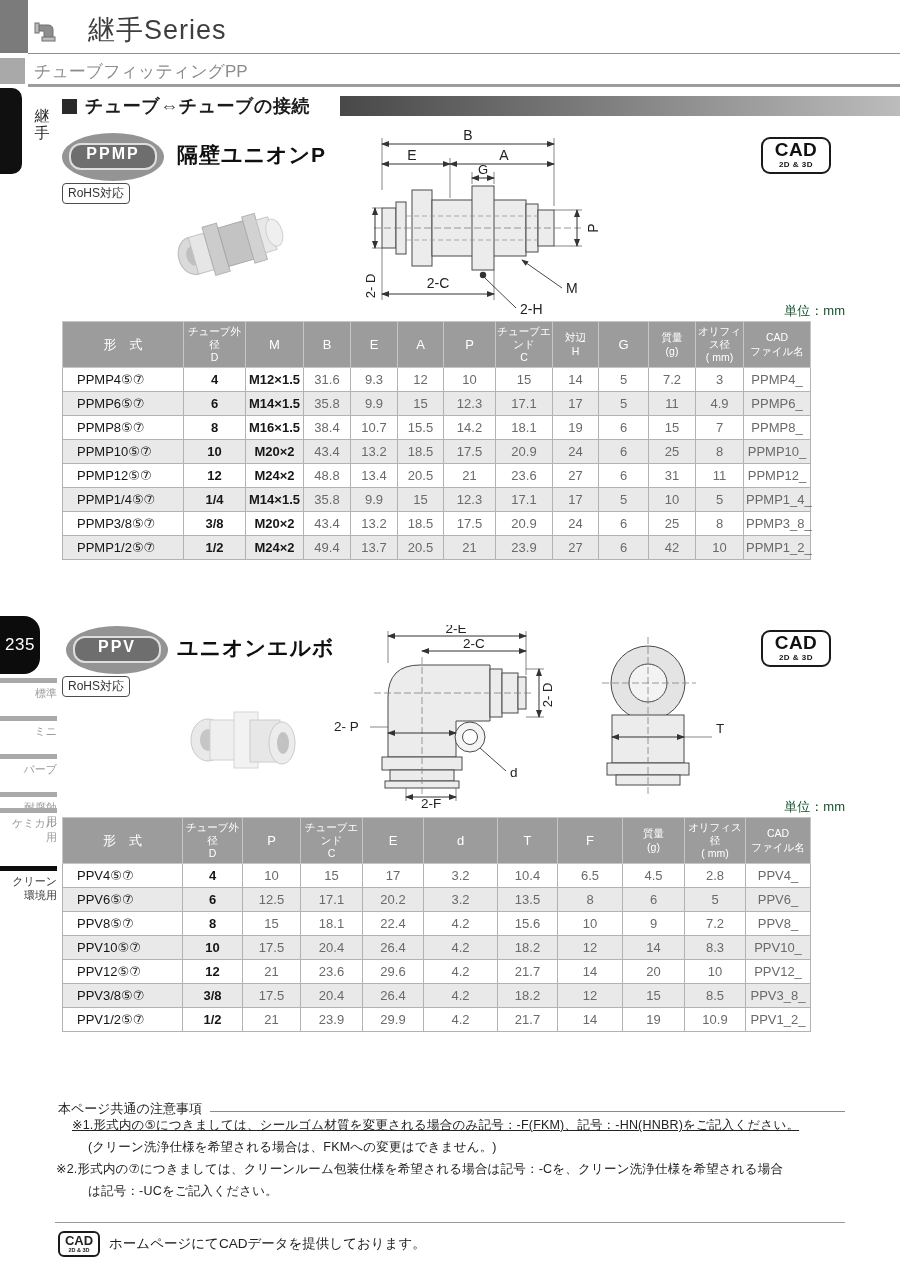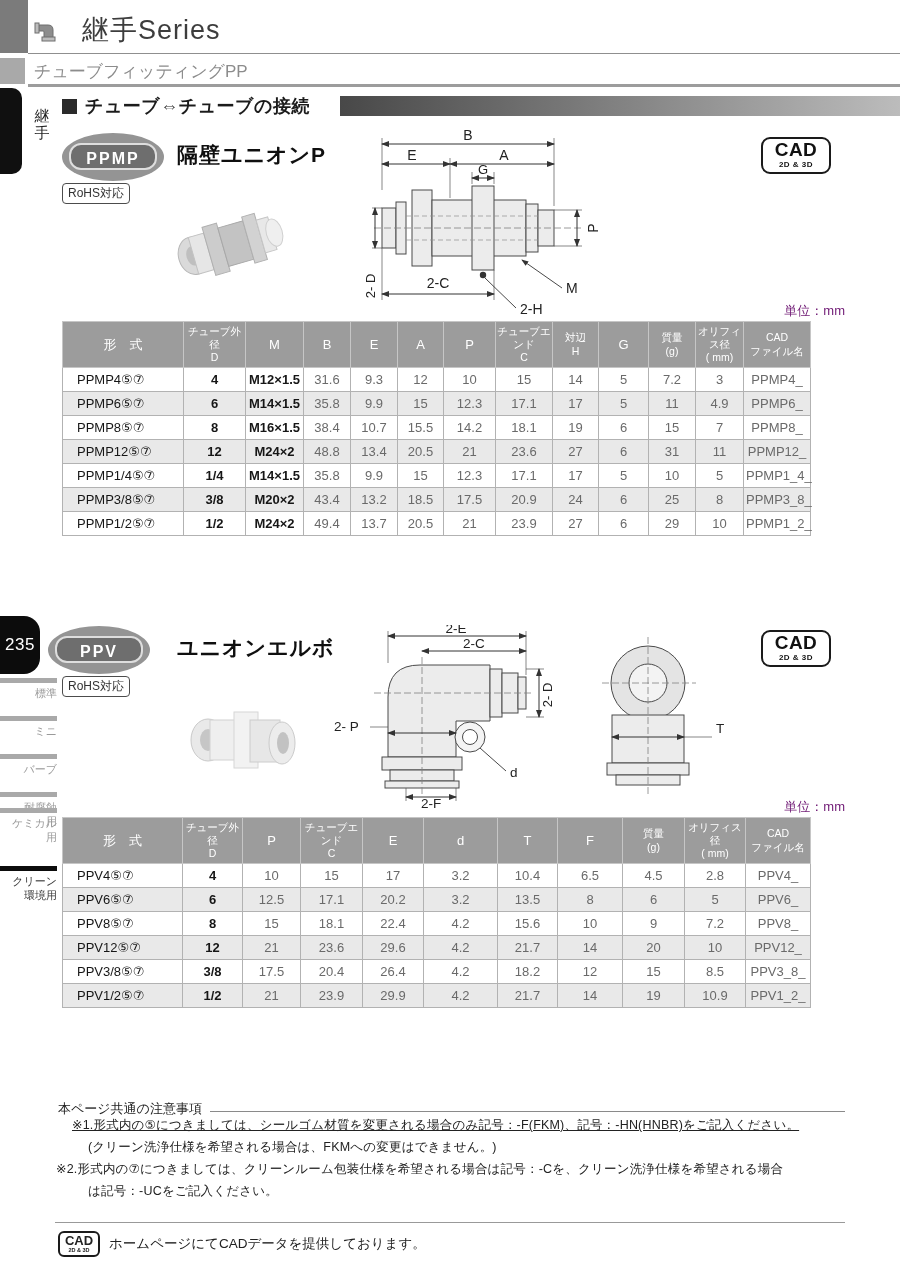--- a/index.html
+++ b/index.html
@@ -2,21 +2,21 @@
 <html><head>
 <meta charset="utf-8">
 <style>
   * { margin:0; padding:0; box-sizing:border-box; }
   html,body { background:#fff; }
   body { font-family:"Liberation Sans","DejaVu Sans",sans-serif; color:#222; }
   #page { position:relative; width:900px; height:1272px; background:#fff; overflow:hidden; }
 
   
   .top-dark-block { position:absolute; left:0; top:0; width:28px; height:53px; background:#7b7b7b; }
-  .series-row { position:absolute; left:34px; top:12px; display:flex; align-items:center; gap:21px; }
+  .series-row { position:absolute; left:34px; top:12px; display:flex; align-items:center; gap:27px; }
   .series-title { font-size:27px; color:#3d3d3d; letter-spacing:1px; }
   .header-line1 { position:absolute; left:28px; top:53px; width:872px; height:1px; background:#8f8f8f; }
   .sub-gray-block { position:absolute; left:0; top:58px; width:25px; height:26px; background:#a9a9a9; }
   .subtitle { position:absolute; left:34px; top:60px; font-size:17px; color:#8c8c8c; }
   .header-line2 { position:absolute; left:28px; top:84px; width:872px; height:3px; background:#9c9c9c; }
 
   
   .section-heading { position:absolute; left:62px; top:94px; display:flex; align-items:center; }
   .sq-bullet { width:15px; height:15px; background:#2a2a2a; display:inline-block; margin-right:8px; }
   .section-heading-text { font-size:18px; font-weight:bold; color:#1b1b1b; letter-spacing:0.5px; }
@@ -26,38 +26,38 @@
   
   .tsugite-tab { position:absolute; left:0; top:88px; width:22px; height:86px; background:#101010;
                  border-radius:0 10px 10px 0; }
   .tsugite-label { position:absolute; left:32px; top:96px; writing-mode:vertical-rl;
                    font-size:15px; color:#1c1c1c; letter-spacing:16px; }
 
   
   .model-badge { position:absolute; width:102px; height:48px; }
   .model-badge .ellipse { position:absolute; inset:0; background:#949494; border-radius:50%; }
   .model-badge .plate { position:absolute; left:7px; top:10px; width:88px; height:27px; background:#6e6e6e;
-                        border:2px solid #dedede; border-radius:12px; display:flex; align-items:flex-end;
+                        border:2px solid #dedede; border-radius:12px; display:flex; align-items:flex-start;
                         justify-content:center; }
   .model-badge .plate span { color:#fff; font-weight:bold; font-size:16px; letter-spacing:2px; }
   .sec-title { position:absolute; font-size:21px; font-weight:bold; color:#0f0f0f; letter-spacing:1px; }
   .rohs-badge { position:absolute; border:1.5px solid #4c4c4c; border-radius:4px; padding:1px 5px;
                 font-size:12px; color:#333; background:#fff; }
 
   
   .cad-badge { position:absolute; width:70px; height:37px; border:2.5px solid #1a1a1a; border-radius:9px;
                background:#fff; text-align:center; }
   .cad-badge .l1 { font-size:19px; font-weight:bold; color:#111; line-height:20px; margin-top:1px; letter-spacing:0.5px; }
   .cad-badge .l2 { font-size:8px; font-weight:bold; color:#111; line-height:9px; letter-spacing:0.5px; }
   .cad-badge-sm { display:inline-block; width:42px; height:26px; border:2px solid #1a1a1a; border-radius:6px;
                   background:#fff; text-align:center; vertical-align:middle; }
   .cad-badge-sm .l1 { font-size:13px; font-weight:bold; line-height:13px; margin-top:1px; }
   .cad-badge-sm .l2 { font-size:5.5px; font-weight:bold; line-height:6px; }
 
-  .unit-label { position:absolute; width:200px; text-align:right; font-size:13px; color:#701a75; }
+  .unit-label { position:absolute; width:200px; text-align:right; font-size:13px; color:#14532d; }
 
   
   table.spec { position:absolute; border-collapse:collapse; table-layout:fixed; background:#fff; }
   table.spec th { background:#9c9c9c; color:#fff; font-weight:normal; font-size:13px; line-height:1.2;
                   border:1px solid #c6c6c6; white-space:pre-line; height:46px; padding:2px 1px;
                   text-align:center; vertical-align:middle; }
   table.spec th.small { font-size:10.5px; line-height:1.25; }
   table.spec td { border:1px solid #b2b2b2; font-size:13px; color:#6a6a6a; text-align:center;
                   height:24px; padding:0 2px; vertical-align:middle; }
   table.spec tbody tr:nth-child(even) td { background:#e9e9e9; }
@@ -289,20 +289,35 @@
           <td>15.5</td>
           <td>14.2</td>
           <td>18.1</td>
           <td>19</td>
           <td>6</td>
           <td>15</td>
           <td>7</td>
           <td>PPMP8_</td>
         </tr>
         <tr>
+          <td class="model">PPMP10⑤⑦</td>
+          <td class="dark">10</td>
+          <td class="dark">M20×2</td>
+          <td>43.4</td>
+          <td>13.2</td>
+          <td>18.5</td>
+          <td>17.5</td>
+          <td>20.9</td>
+          <td>24</td>
+          <td>6</td>
+          <td>25</td>
+          <td>8</td>
+          <td>PPMP10_</td>
+        </tr>
+        <tr>
           <td class="model">PPMP12⑤⑦</td>
           <td class="dark">12</td>
           <td class="dark">M24×2</td>
           <td>48.8</td>
           <td>13.4</td>
           <td>20.5</td>
           <td>21</td>
           <td>23.6</td>
           <td>27</td>
           <td>6</td>
@@ -344,21 +359,21 @@
           <td class="model">PPMP1/2⑤⑦</td>
           <td class="dark">1/2</td>
           <td class="dark">M24×2</td>
           <td>49.4</td>
           <td>13.7</td>
           <td>20.5</td>
           <td>21</td>
           <td>23.9</td>
           <td>27</td>
           <td>6</td>
-          <td>29</td>
+          <td>42</td>
           <td>10</td>
           <td>PPMP1_2_</td>
         </tr>
       </tbody>
     </table>
 
   <div class="page-num-tab">
     <span>235</span>
   </div>
 
@@ -383,21 +398,21 @@
     <div class="bar"></div>
     <div class="lbl">ケミカル
 用</div>
   </div>
   <div class="side-item active" style="top:866px;">
     <div class="bar"></div>
     <div class="lbl">クリーン
 環境用</div>
   </div>
 
-  <div class="model-badge" style="left:48px; top:626px;">
+  <div class="model-badge" style="left:66px; top:626px;">
     <div class="ellipse"></div>
     <div class="plate">
       <span>PPV</span>
     </div>
   </div>
   <div class="sec-title" style="left:177px; top:634px;">ユニオンエルボ</div>
   <div class="rohs-badge" style="left:62px; top:676px;">RoHS対応</div>
   <div class="cad-badge" style="left:761px; top:630px;">
     <div class="l1">CAD</div>
     <div class="l2">2D &amp; 3D</div>
@@ -547,20 +562,33 @@
           <td>18.1</td>
           <td>22.4</td>
           <td>4.2</td>
           <td>15.6</td>
           <td>10</td>
           <td>9</td>
           <td>7.2</td>
           <td>PPV8_</td>
         </tr>
         <tr>
+          <td class="model">PPV10⑤⑦</td>
+          <td class="dark">10</td>
+          <td>17.5</td>
+          <td>20.4</td>
+          <td>26.4</td>
+          <td>4.2</td>
+          <td>18.2</td>
+          <td>12</td>
+          <td>14</td>
+          <td>8.3</td>
+          <td>PPV10_</td>
+        </tr>
+        <tr>
           <td class="model">PPV12⑤⑦</td>
           <td class="dark">12</td>
           <td>21</td>
           <td>23.6</td>
           <td>29.6</td>
           <td>4.2</td>
           <td>21.7</td>
           <td>14</td>
           <td>20</td>
           <td>10</td>

